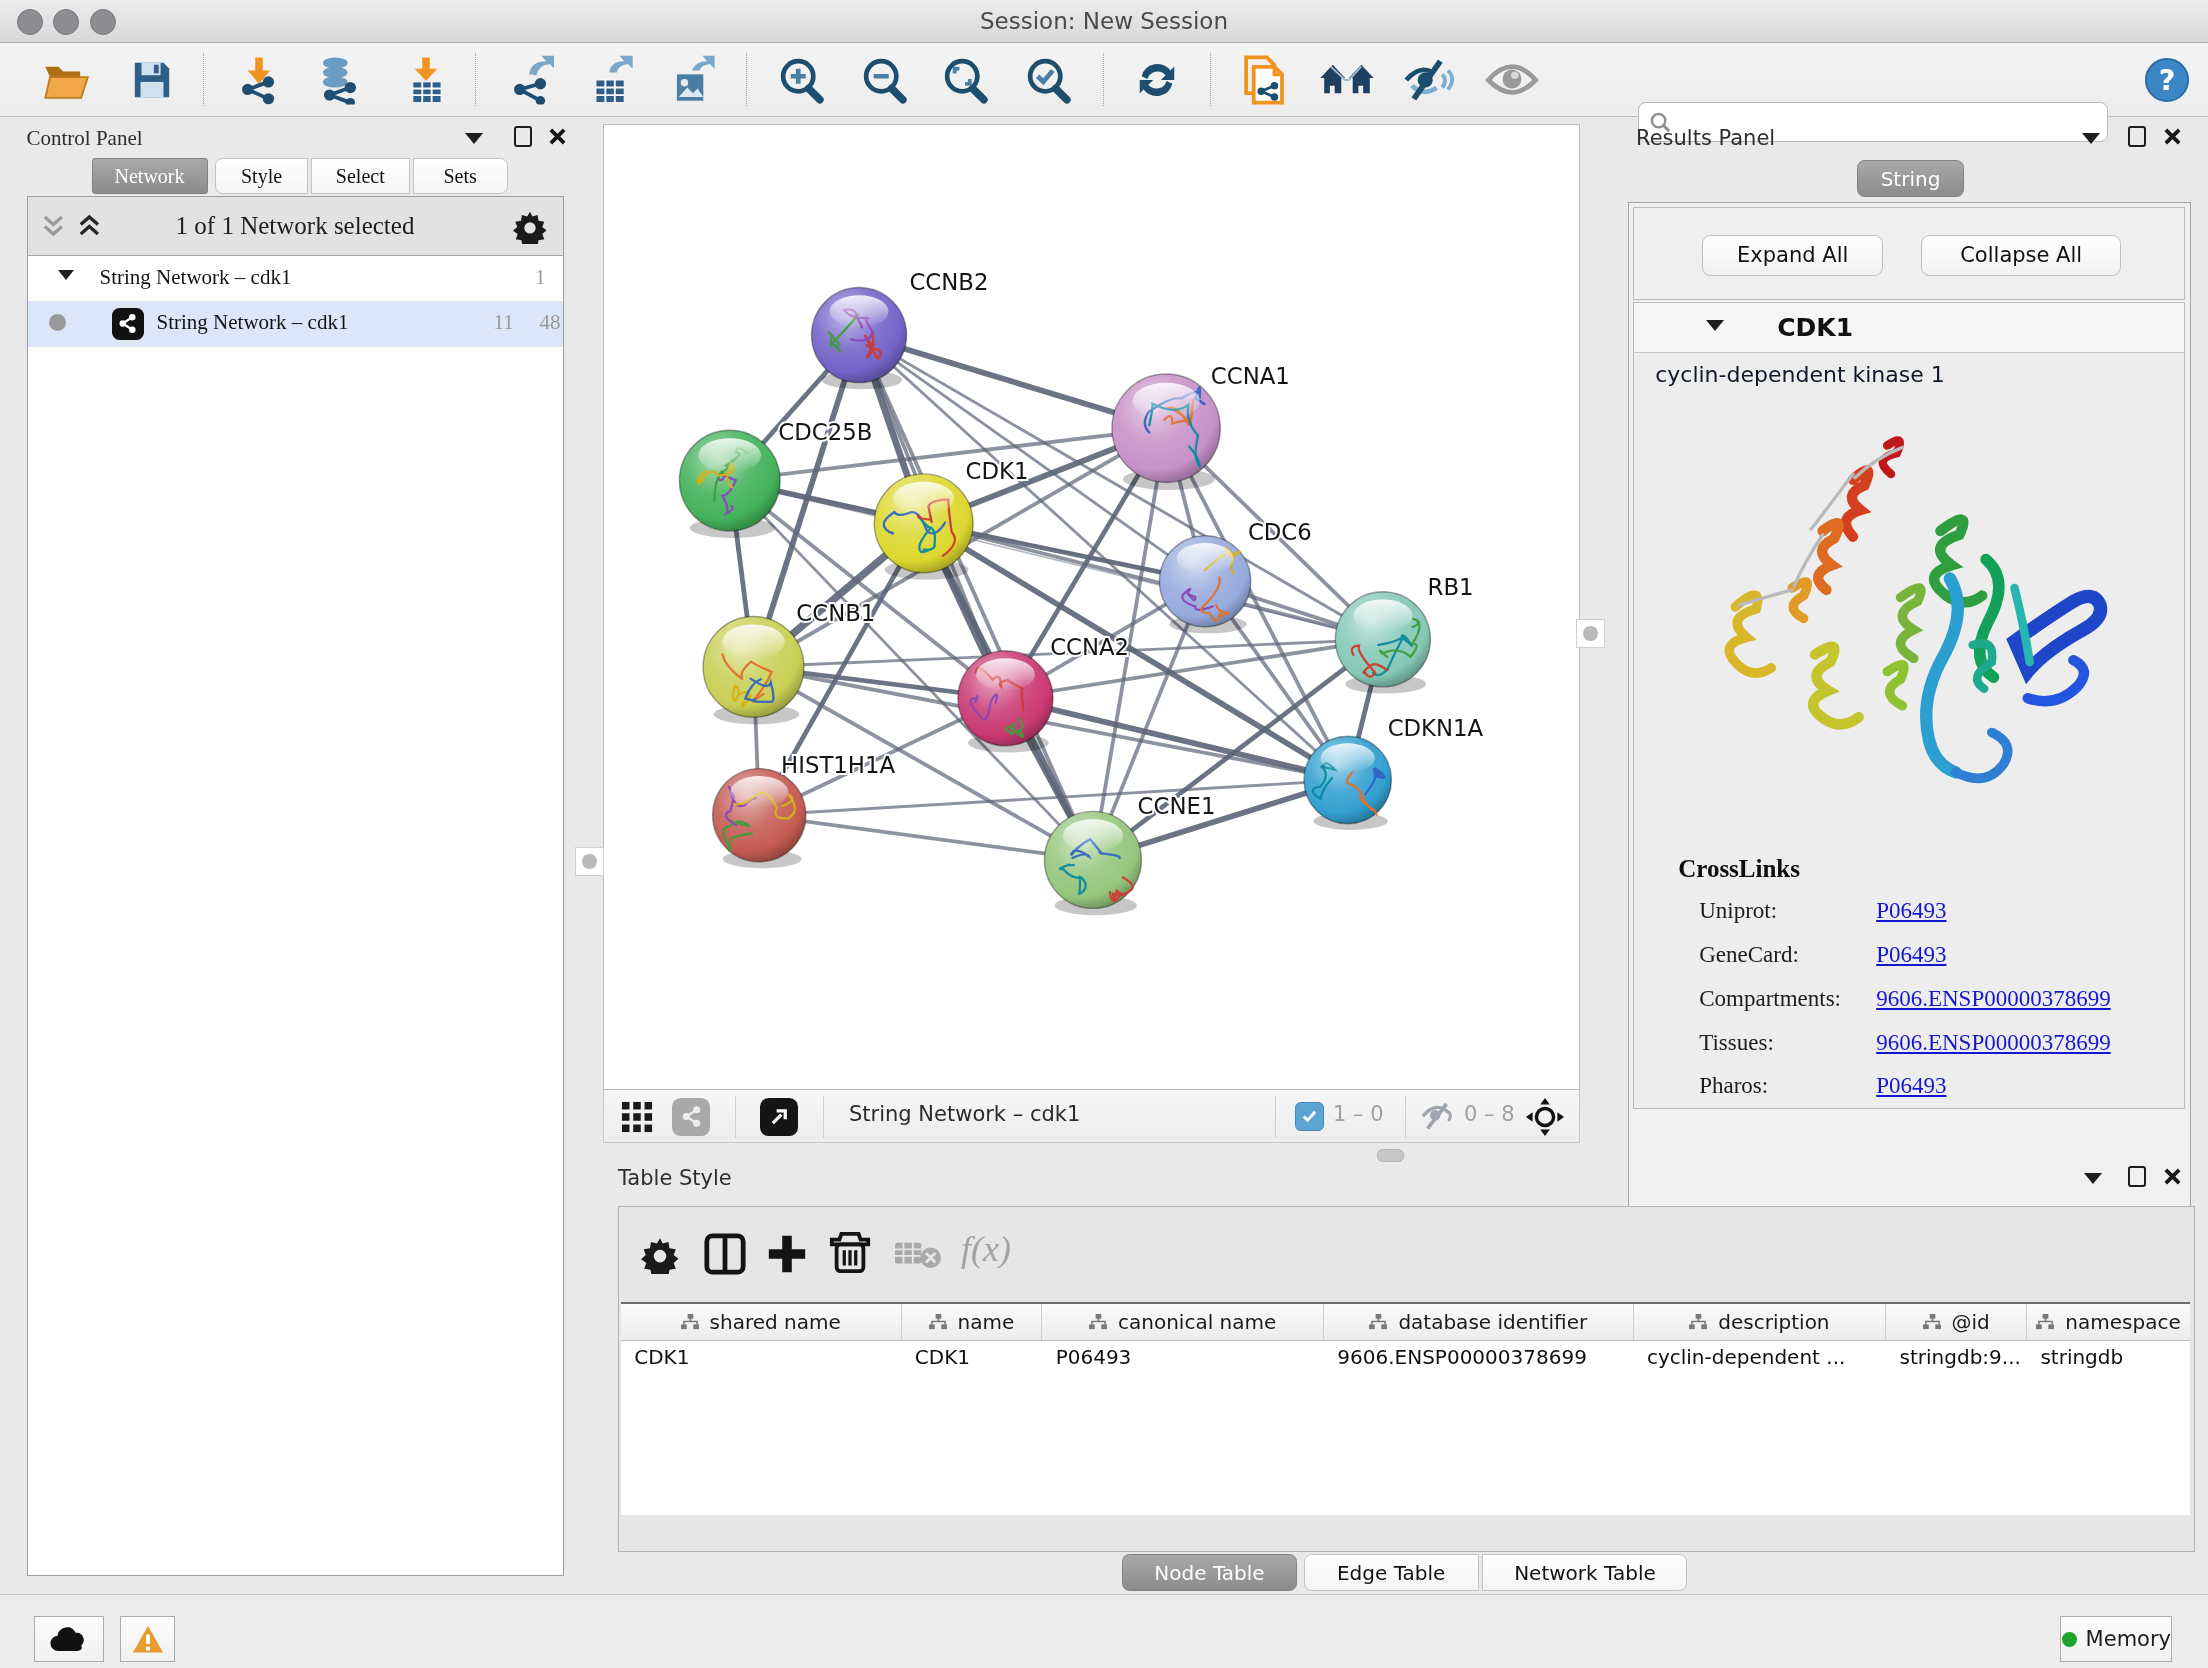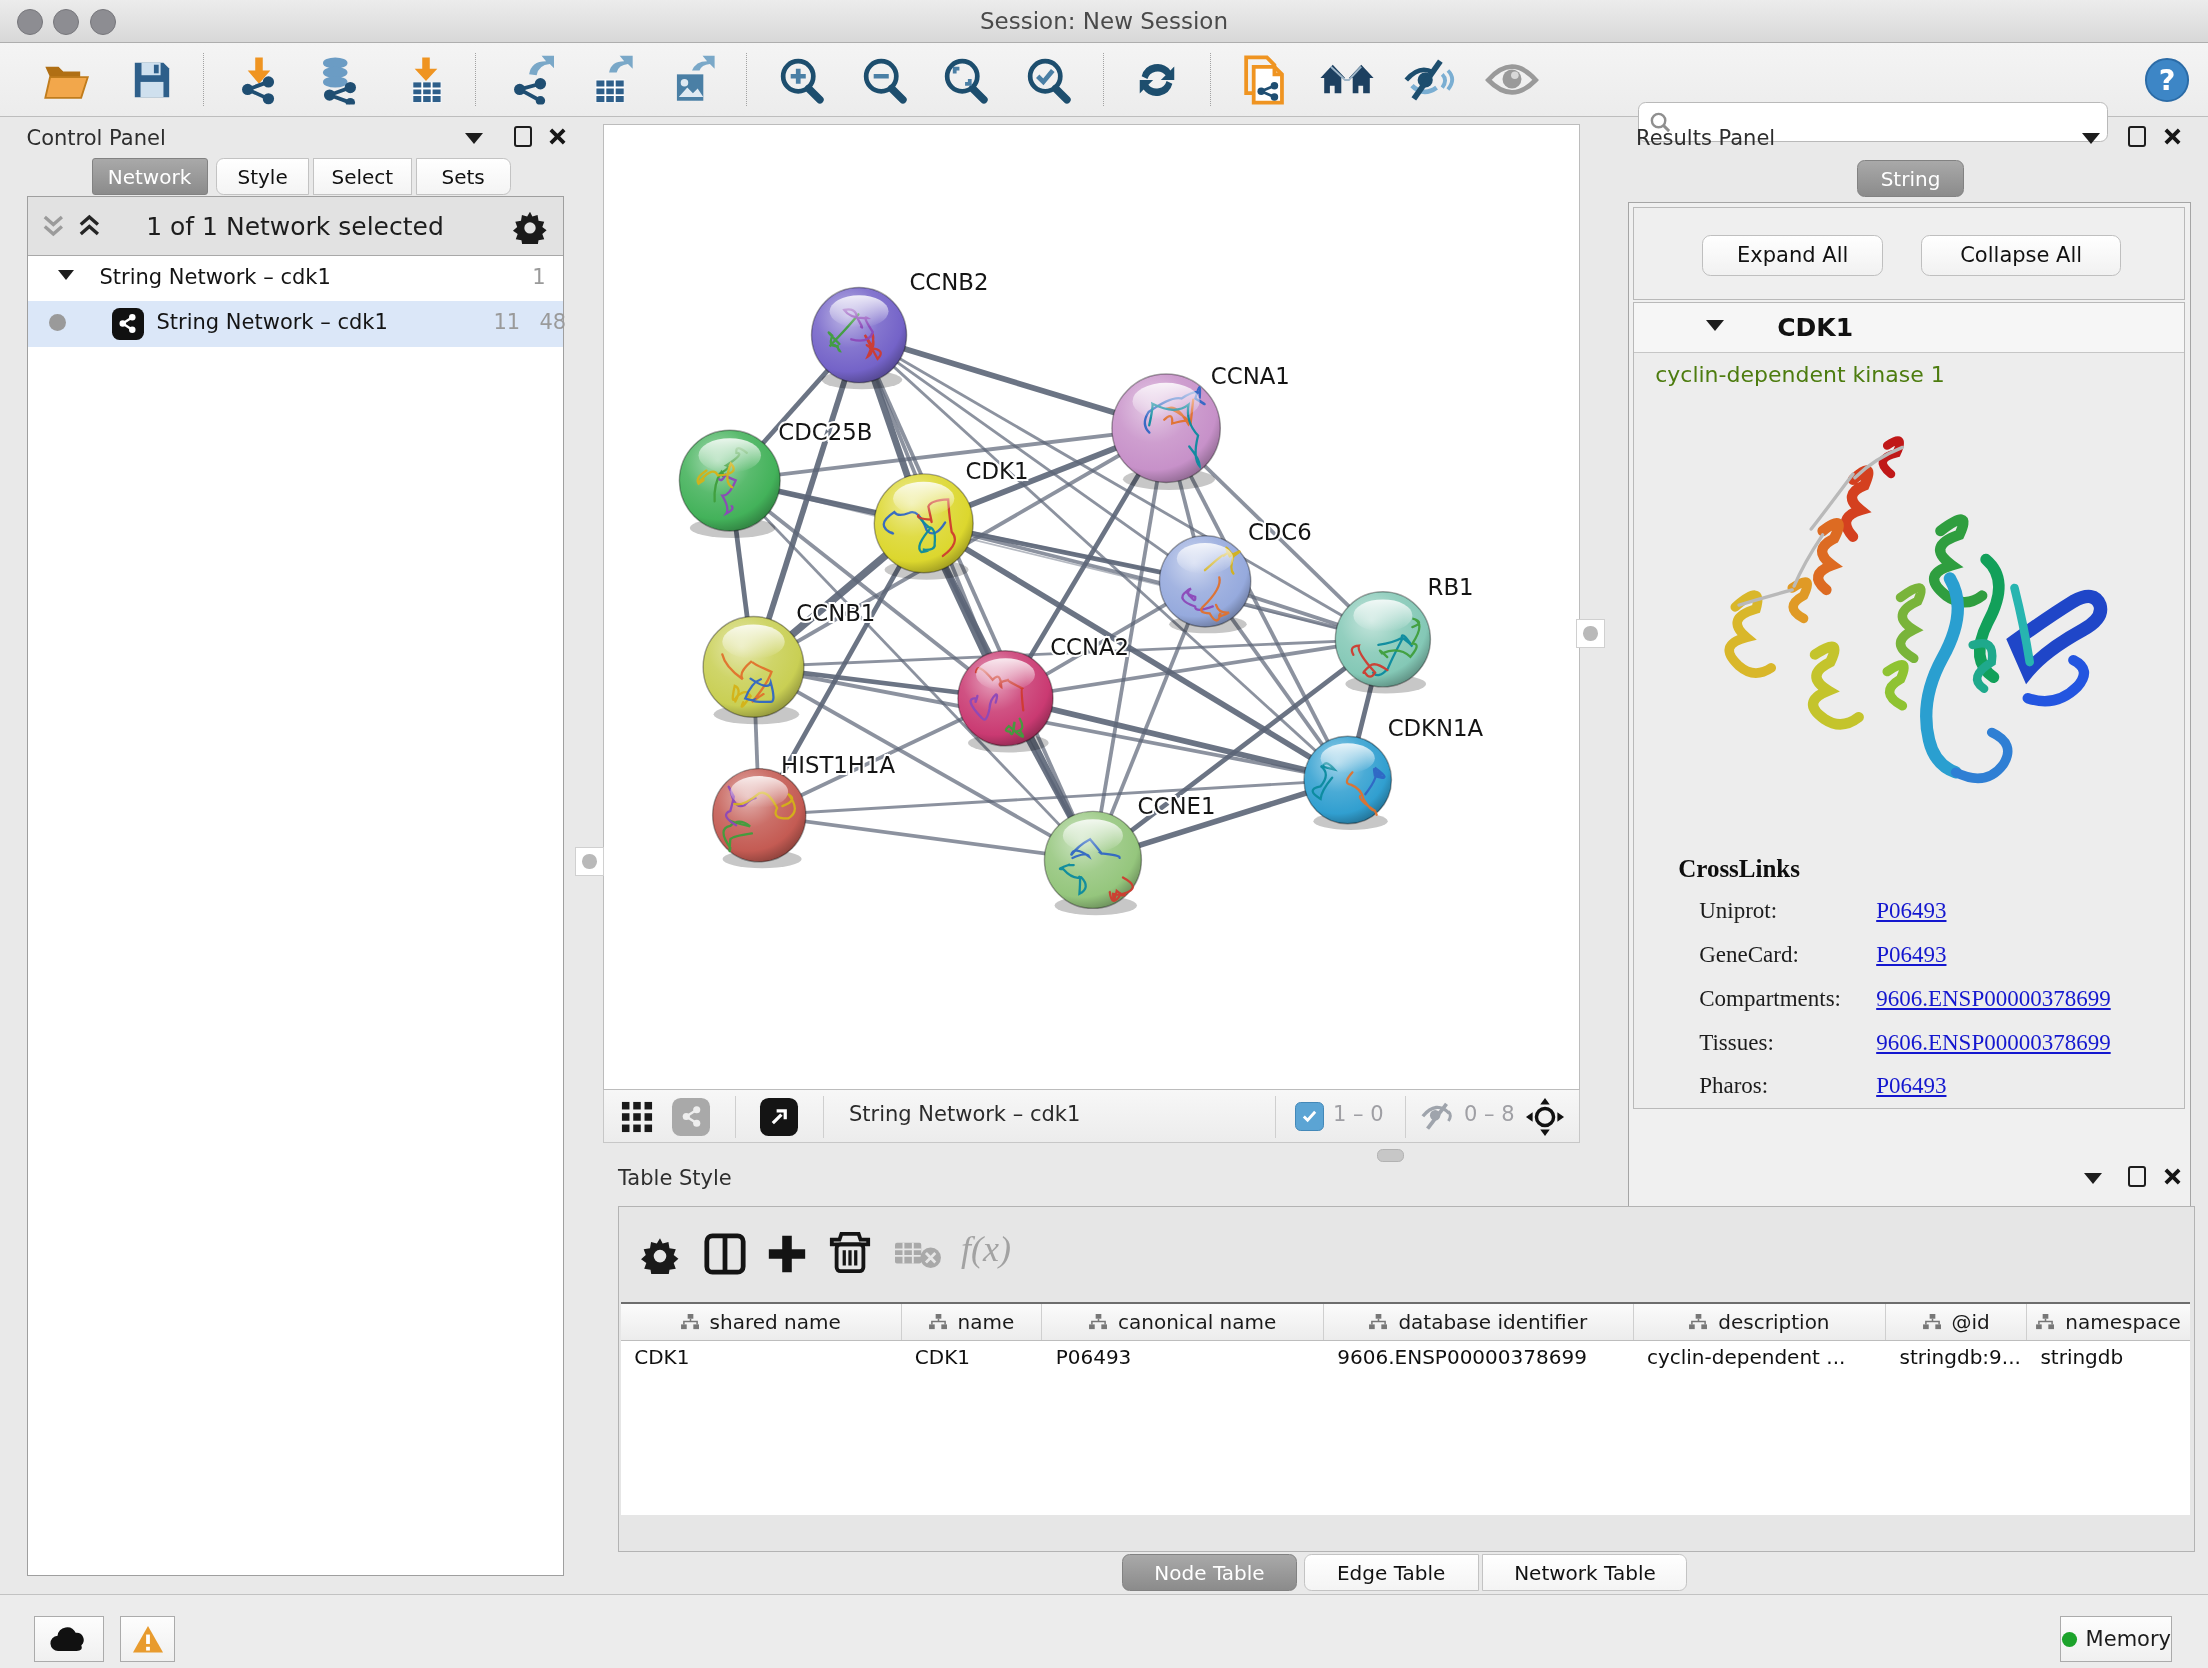--- a/index.html
+++ b/index.html
@@ -23,21 +23,21 @@
   .panel-title{font-size:21px;color:#2e2e2e;}
   .win-ic{position:absolute;top:0;cursor:pointer;}
   .tri-down{width:0;height:0;border-left:9.5px solid transparent;border-right:9.5px solid transparent;border-top:11.4px solid #1d1d1d;}
   .float-sq{width:14.3px;height:17px;border:2.9px solid #1d1d1d;border-radius:2.9px;}
 
   
   .tab{display:inline-block;box-sizing:border-box;text-align:center;font-size:20px;padding:5.7px 0;border:1px solid #c3c3c3;background:linear-gradient(#ffffff,#f4f4f4);color:#111;cursor:pointer;}
   .tab.active{background:linear-gradient(#a9a9a9,#8b8b8b);color:#fff;border-color:#828282;}
 
   
-  .cp{position:absolute;left:9.5px;top:120px;width:555px;height:1455px;}
+  .cp{position:absolute;left:9.5px;top:120px;width:555px;height:1455px;font-family:Liberation Serif, serif;}
   .cp-box{position:absolute;left:17px;top:76px;width:535px;height:1378px;background:#ffffff;border:1px solid #9f9f9f;}
   .cp-header{position:absolute;left:0;top:0;width:100%;height:59px;background:#e2e2e2;border-bottom:1px solid #a8a8a8;box-sizing:border-box;}
   .tree-label{font-size:21px;color:#141414;}
   .tree-num{font-size:21px;color:#9a9a9a;}
   .share-badge{width:32px;height:32px;border-radius:7.6px;background:#111;display:flex;align-items:center;justify-content:center;}
 
   
   .canvas{position:absolute;left:603px;top:124px;width:977px;height:966px;background:#fff;border:1px solid #bcbcbc;box-sizing:border-box;}
   .canvas-status{position:absolute;left:603px;top:1090px;width:977px;height:53px;background:linear-gradient(#f7f7f7,#ececec);border:1px solid #c7c7c7;border-top:none;box-sizing:border-box;}
   .cs-sep{position:absolute;top:5.7px;height:42px;border-left:1px solid #cfcfcf;}
@@ -624,21 +624,21 @@
       <div class="abs" style="left:3.8px;top:3.8px;width:550px;height:91px;border:1px solid #b9b9b9;background:#efefef">
         <span class="btn abs" style="left:68px;top:27px;width:179px">Expand All</span>
         <span class="btn abs" style="left:287px;top:27px;width:198px">Collapse All</span>
       </div>
 
       <div class="abs" style="left:3.8px;top:99px;width:550px;height:805px;border:1px solid #b9b9b9;background:#ededed">
         <div class="abs" style="left:0;top:0;width:100%;height:49px;background:#f6f6f6;border-bottom:1px solid #c6c6c6">
           <span class="win-ic tri-down" style="left:72px;top:17px"></span>
           <span class="abs" style="left:143px;top:9.5px;font-size:25px;font-weight:bold;color:#111">CDK1</span>
         </div>
-        <span class="abs" style="left:21px;top:59px;font-size:22px;color:#4d7c0f">cyclin-dependent kinase 1</span>
+        <span class="abs" style="left:21px;top:59px;font-size:22px;color:#0f172a">cyclin-dependent kinase 1</span>
 
         <svg class="abs" style="left:67px;top:114px" width="418" height="399" viewBox="0 0 440 420">
           <g fill="none" stroke-linecap="round">
             <path d="M196 30 q20 -14 10 8 q-26 6 -6 22" stroke="#c01818" stroke-width="9"></path>
             <path d="M160 66 q24 -22 12 6 q-24 10 -4 26 q-26 8 -8 28" stroke="#d4401f" stroke-width="11"></path>
             <path d="M128 120 q26 -20 12 8 q-24 12 -2 28 q-26 10 -6 26" stroke="#dd6b22" stroke-width="11"></path>
             <path d="M96 180 q24 -16 12 8 q-22 12 0 24" stroke="#e09a26" stroke-width="10"></path>
             <path d="M36 200 q30 -26 22 2 q-34 10 -10 30 q-32 8 -8 30 q16 14 34 2" stroke="#d9b72a" stroke-width="10"></path>
             <path d="M120 250 q30 -20 16 8 q-28 14 -2 30 q-30 12 -4 30 q18 12 36 -2" stroke="#c4c42c" stroke-width="11"></path>
             <path d="M196 268 q26 -18 14 8 q-24 14 2 28" stroke="#8fc332" stroke-width="10"></path>

